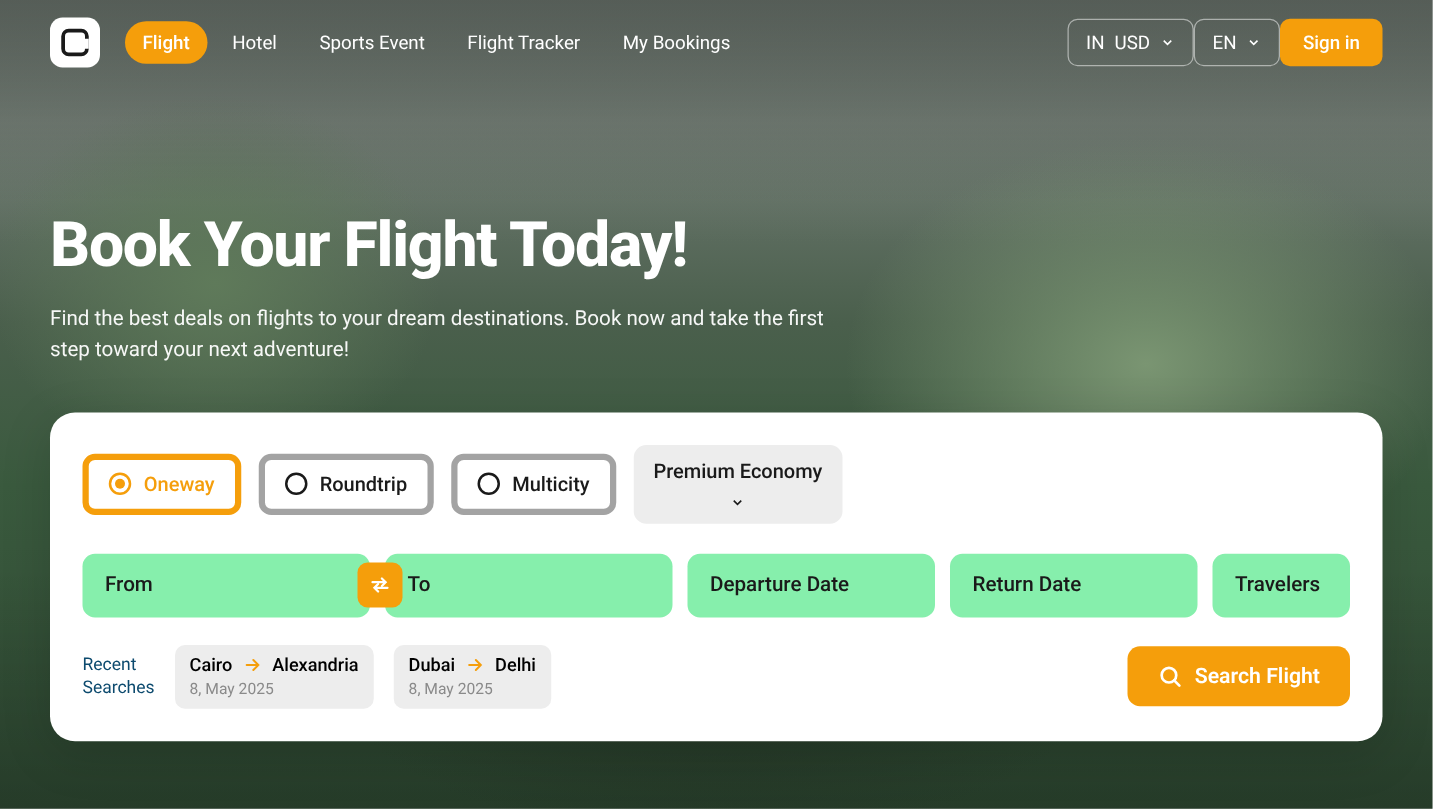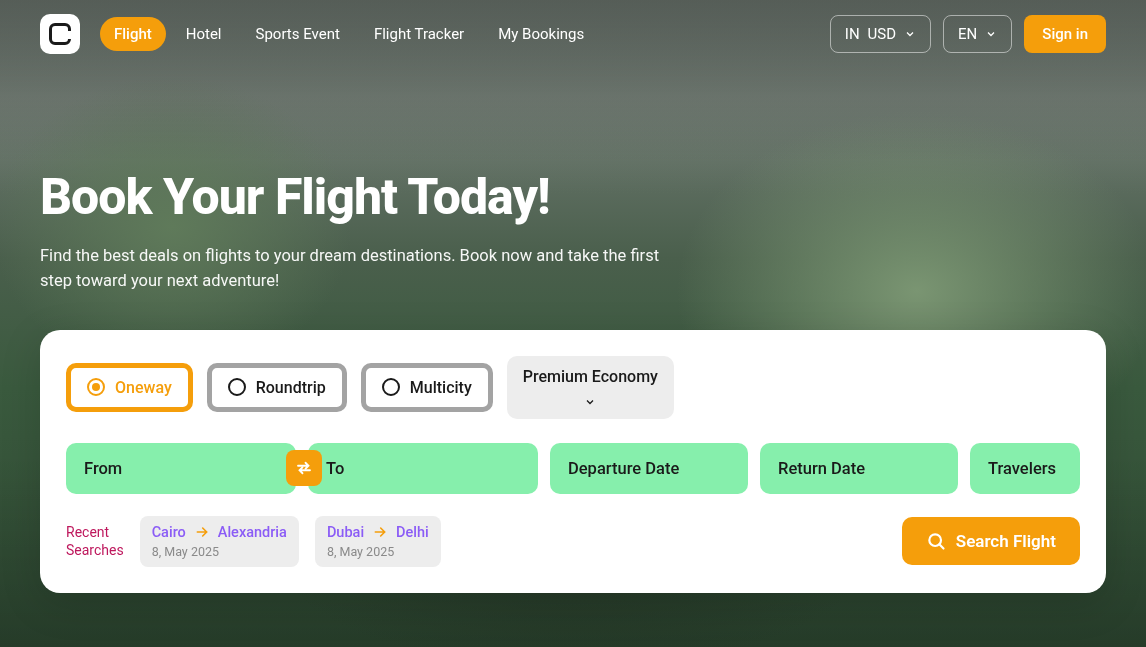--- a/index.html
+++ b/index.html
@@ -34,21 +34,21 @@
 }
 .logo-inner { width:22px; height:22px; border:3px solid #1a1a1a; border-radius:6px; position:relative; }
 .logo-inner::after{content:""; position:absolute; right:-3px; top:5px; width:8px; height:8px; background:#fff;}
 
 .nav { display:flex; gap:6px; align-items:center; }
 .nav-item {
   color:#fff; font-size:15px; padding:8px 14px; border-radius:20px; cursor:pointer;
 }
 .nav-item.active { background:#F59E0B; color:#fff; font-weight:500; }
 
-.header-right { margin-left:auto; display:flex; gap:12px; align-items:flex-start; }
+.header-right { margin-left:auto; display:flex; align-items:flex-start; }
 .dropdown-btn {
   display:flex; align-items:center; gap:8px; padding:9px 14px;
   border:1px solid rgba(255,255,255,0.5); border-radius:8px; color:#fff; font-size:15px; cursor:pointer;
 }
 .chev { width:12px; height:12px; }
 .signin-btn {
   background:#F59E0B; color:#fff; font-size:15px; font-weight:500;
   padding:10px 18px; border-radius:8px; cursor:pointer; border:none;
 }
 
@@ -87,25 +87,25 @@
 .field.dep, .field.ret { flex:0 0 198px; }
 .field.trav { flex:1; }
 
 .swap-btn {
   position:absolute; left:-22px; top:50%; transform:translateY(-50%);
   width:36px; height:36px; background:#F59E0B; border-radius:8px;
   display:flex; align-items:center; justify-content:center; cursor:pointer; z-index:3;
 }
 
 .bottom-row { display:flex; align-items:center; gap:16px; }
-.recent-label { font-size:14px; color:#be185d; line-height:1.3; }
+.recent-label { font-size:14px; color:#0c4a6e; line-height:1.3; }
 .recent-chip {
   background:#ededed; border-radius:8px; padding:8px 12px; cursor:pointer;
 }
-.recent-top { display:flex; align-items:center; gap:8px; font-size:14.5px; color:#8b5cf6; font-weight:500;}
+.recent-top { display:flex; align-items:center; gap:8px; font-size:14.5px; color:#000000; font-weight:500;}
 .recent-date { font-size:12.5px; color:#8a8a8a; margin-top:3px; }
 .arrow-icon { color:#F59E0B; }
 
 .search-btn {
   margin-left:auto; display:flex; align-items:center; gap:10px;
   background:#F59E0B; color:#fff; font-size:17px; font-weight:600;
   padding:14px 24px; border-radius:10px; cursor:pointer; border:none;
 }
 
 svg { display:block; }

